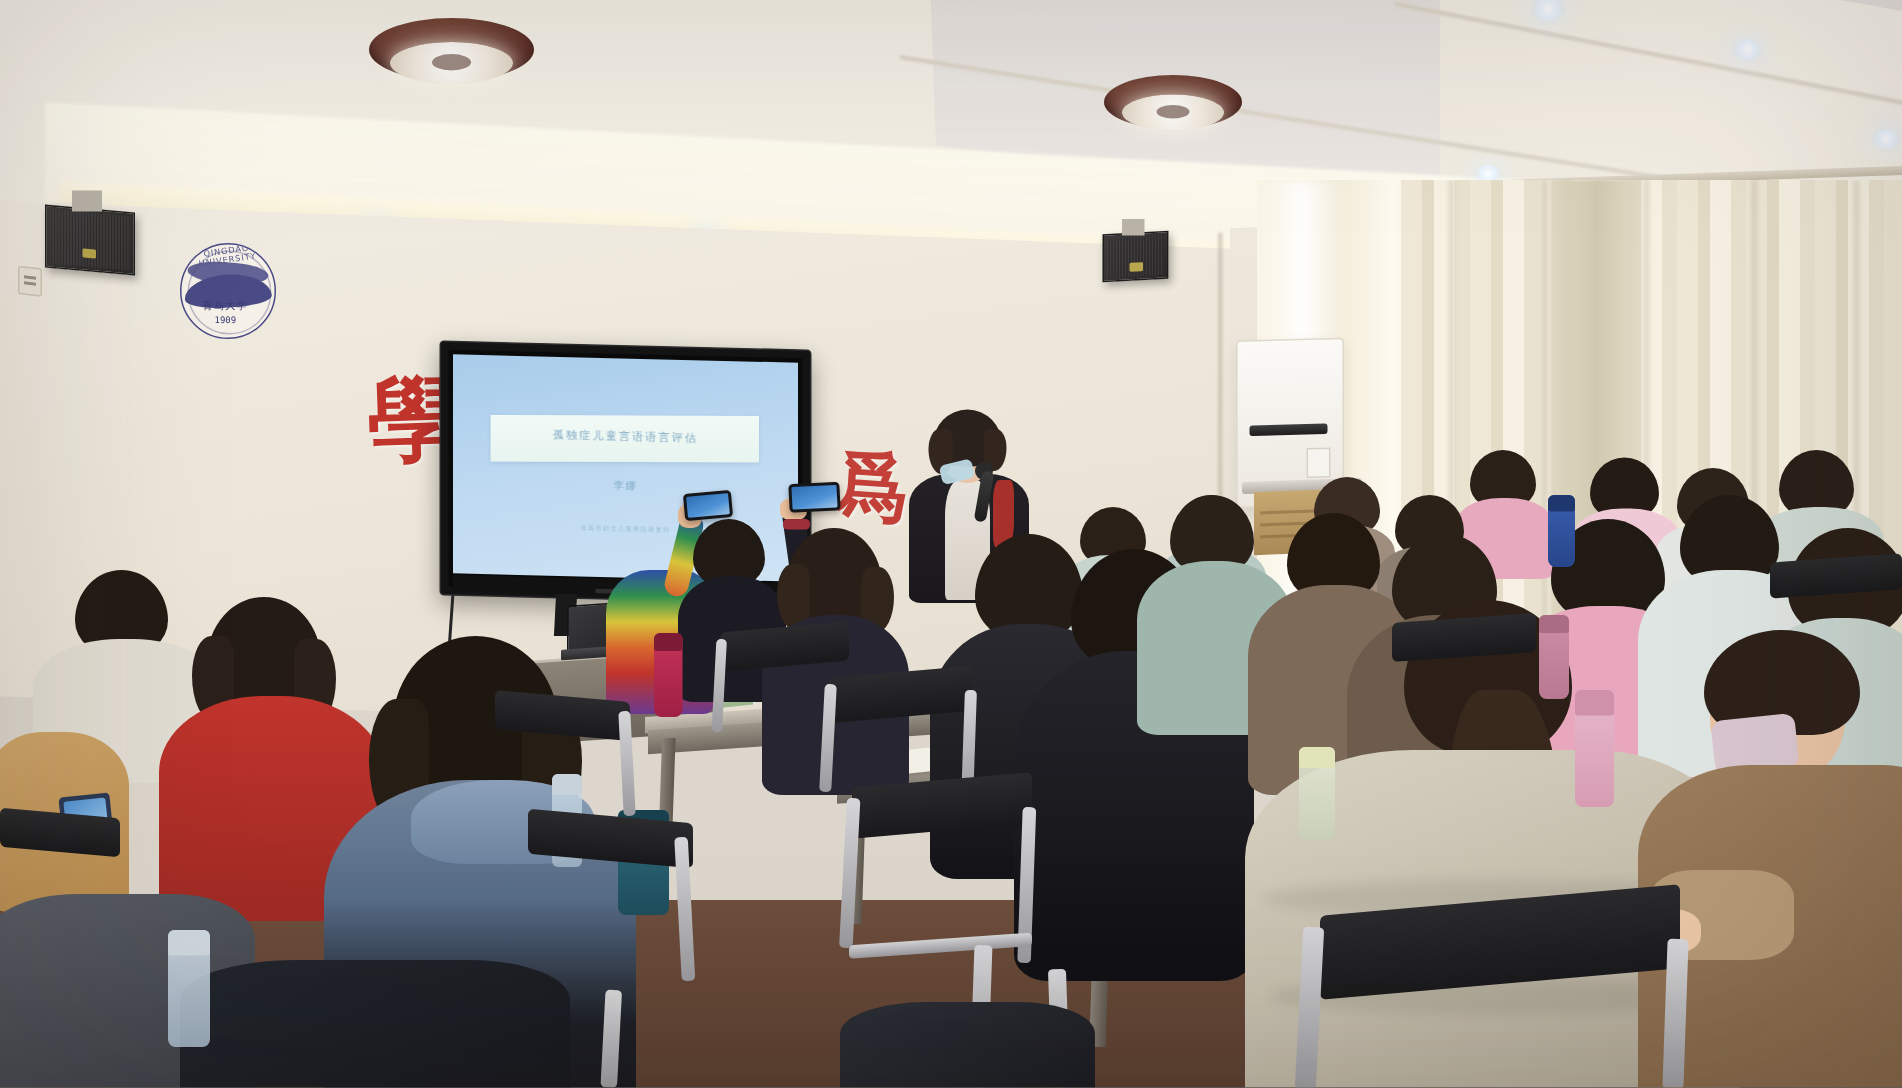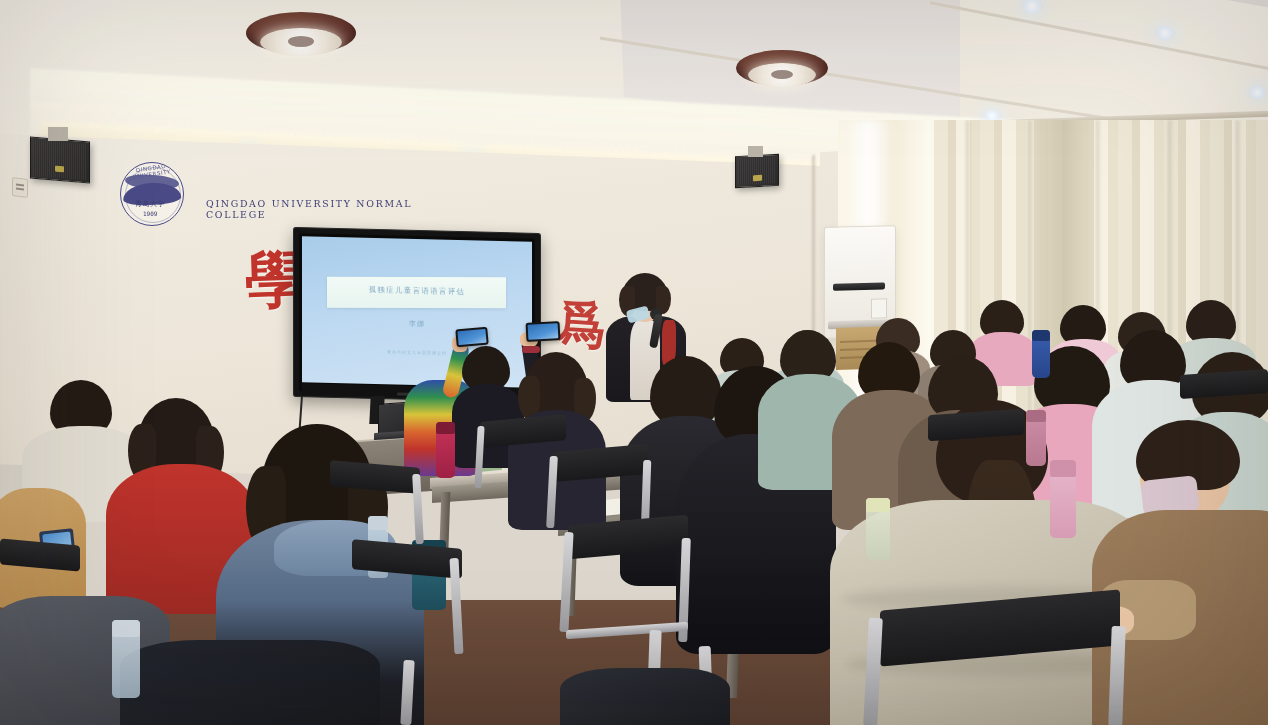--- a/index.html
+++ b/index.html
@@ -294,21 +294,20 @@
 
   <div class="logo-wrap">
     <div class="logo-seal">
       <div class="arc"></div>
       <div class="wave2"></div>
       <div class="wave"></div>
       <div class="ringtxt">QINGDAO UNIVERSITY</div>
       <div class="cn">青岛大学</div>
       <div class="yr">1909</div>
     </div>
-    <div class="uni-en">QINGDAO UNIVERSITY NORMAL COLLEGE</div>
   </div>
 
   <div class="calli calli-1">學</div>
   <div class="calli calli-2">爲</div>
 
   <div class="spk spk1">
     <div class="grill"></div>
     <div class="badge"></div>
   </div>
   <div class="spk-mount" style="left:48px;top:127px;width:20px;height:14px;"></div>

